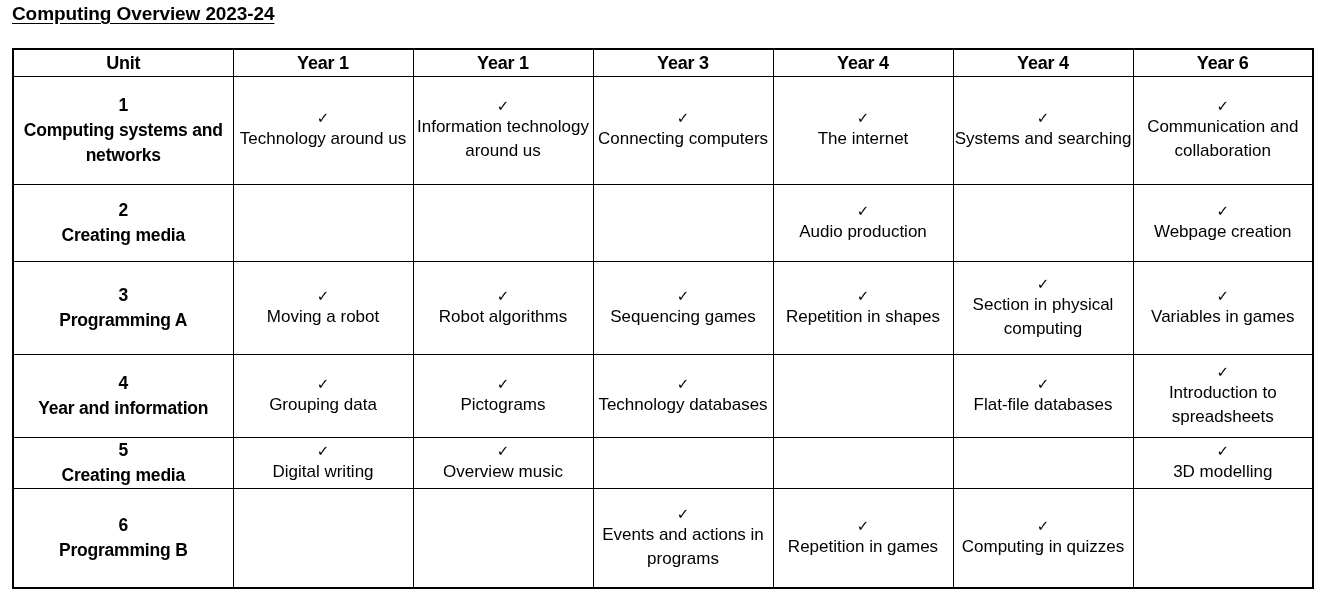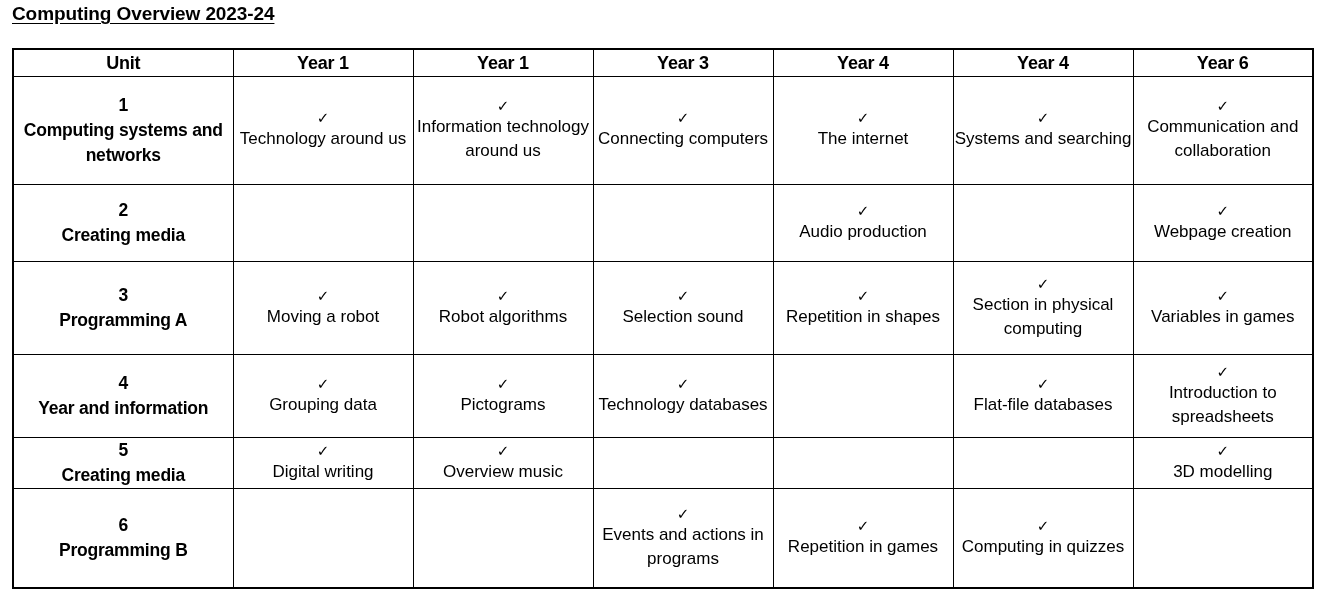--- a/index.html
+++ b/index.html
@@ -208,21 +208,21 @@
           <td class="topic-cell">
             <span class="tick">✓</span>
             <span class="topic-text">Moving a robot</span>
           </td>
           <td class="topic-cell">
             <span class="tick">✓</span>
             <span class="topic-text">Robot algorithms</span>
           </td>
           <td class="topic-cell">
             <span class="tick">✓</span>
-            <span class="topic-text">Selection sound</span>
+            <span class="topic-text">Sequencing games</span>
           </td>
           <td class="topic-cell">
             <span class="tick">✓</span>
             <span class="topic-text">Repetition in shapes</span>
           </td>
           <td class="topic-cell">
             <span class="tick">✓</span>
             <span class="topic-text">Section in physical computing</span>
           </td>
           <td class="topic-cell">

